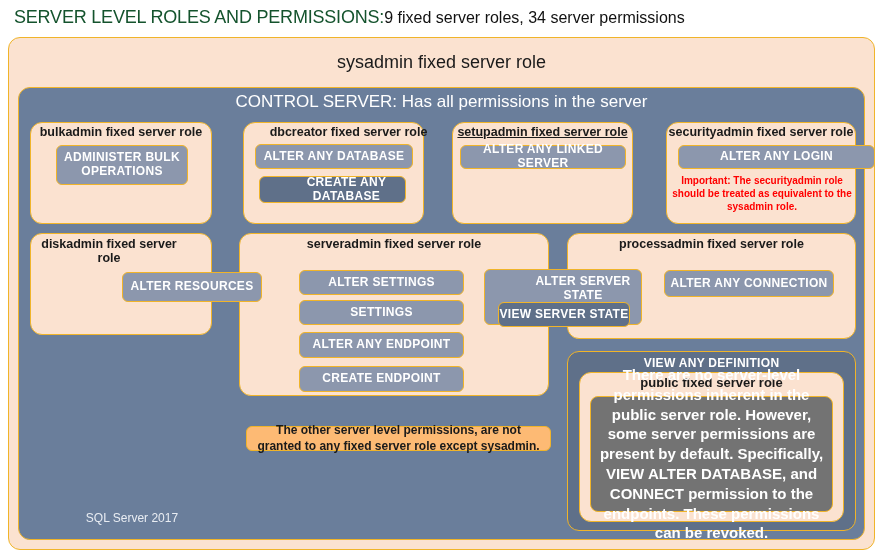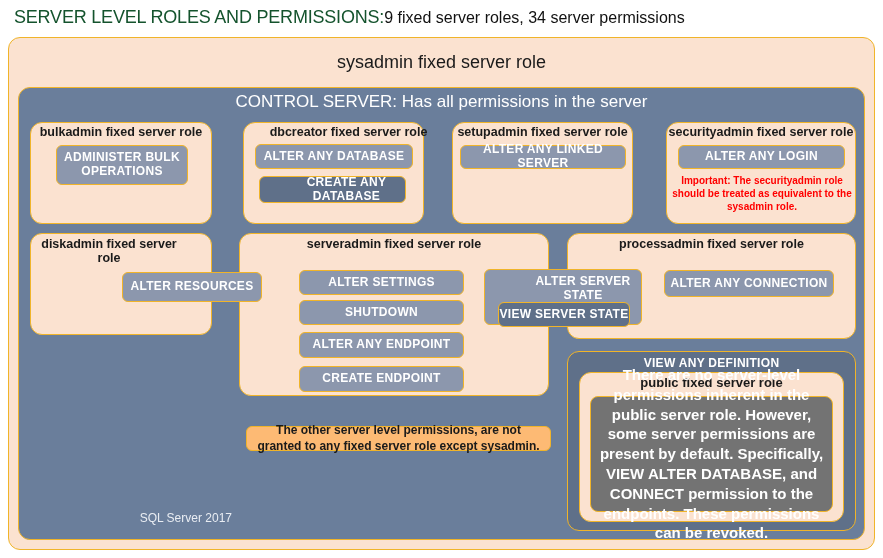--- a/index.html
+++ b/index.html
@@ -88,40 +88,40 @@
   #sysadmin-label { left: 8px; top: 52px; width: 867px; font-size: 18px; font-weight: normal; color: #1a1a1a; text-align: center; }
 
   #control-server-box { left: 18px; top: 87px; width: 847px; height: 453px; }
   #control-server-label {
     left: 18px; top: 92px; width: 847px;
     font-size: 17px; color: #ffffff; text-align: center; font-weight: normal;
   }
 
   #sql-version {
     left: 32px; top: 511px; width: 200px;
-    color: #e9edf3; font-size: 12px; text-align: right;
+    color: #e9edf3; font-size: 12px; text-align: center;
   }
 
   
   #bulkadmin-box   { left: 30px;  top: 122px; width: 182px; height: 102px; }
   #bulkadmin-label { left: 30px;  top: 126px; width: 182px; }
   #p-administer-bulk { left: 56px; top: 145px; width: 132px; height: 40px; }
 
   #dbcreator-box   { left: 243px; top: 122px; width: 181px; height: 102px; }
   #dbcreator-label { left: 243px; top: 126px; width: 181px; margin-left: 15px; }
   #p-alter-any-db  { left: 255px; top: 144px; width: 158px; height: 25px; }
   #p-create-any-db { left: 259px; top: 176px; width: 147px; height: 27px; padding-left: 28px; }
 
   #setupadmin-box   { left: 452px; top: 122px; width: 181px; height: 102px; }
-  #setupadmin-label { left: 452px; top: 126px; width: 181px; }
+  #setupadmin-label { left: 452px; top: 126px; width: 181px; text-decoration: underline; }
   #p-alter-linked   { left: 460px; top: 145px; width: 166px; height: 24px; }
 
   #securityadmin-box   { left: 666px; top: 122px; width: 190px; height: 102px; }
   #securityadmin-label { left: 666px; top: 126px; width: 190px; }
-  #p-alter-any-login   { left: 678px; top: 145px; width: 167px; height: 24px; }
+  #p-alter-any-login   { left: 678px; top: 145px; width: 197px; height: 24px; }
   #securityadmin-note {
     left: 670px; top: 175px; width: 184px;
     color: #ff0000; font-size: 10px; font-weight: bold;
     text-align: center; line-height: 1.28;
   }
 
   
   #diskadmin-box   { left: 30px;  top: 233px; width: 182px; height: 102px; }
   #diskadmin-label { left: 30px;  top: 238px; width: 158px; }
 
@@ -195,21 +195,21 @@
 <div class="abs role-label" id="securityadmin-label">securityadmin fixed server role</div>
 <div class="abs perm" id="p-alter-any-login">ALTER ANY LOGIN</div>
 <div class="abs" id="securityadmin-note">Important:  The securityadmin role should  be treated as equivalent to the sysadmin role.</div>
 
 <div class="abs peach" id="diskadmin-box"></div>
 <div class="abs role-label" id="diskadmin-label">diskadmin fixed server role</div>
 
 <div class="abs peach" id="serveradmin-box"></div>
 <div class="abs role-label" id="serveradmin-label">serveradmin fixed server role</div>
 <div class="abs perm" id="p-alter-settings">ALTER SETTINGS</div>
-<div class="abs perm" id="p-shutdown">SHUTDOWN</div>
+<div class="abs perm" id="p-shutdown">SETTINGS</div>
 <div class="abs perm" id="p-alter-any-endpt">ALTER ANY ENDPOINT</div>
 <div class="abs perm" id="p-create-endpoint">CREATE  ENDPOINT</div>
 
 <div class="abs peach" id="processadmin-box"></div>
 <div class="abs role-label" id="processadmin-label">processadmin fixed server role</div>
 <div class="abs perm" id="p-alter-any-conn">ALTER ANY CONNECTION</div>
 
 <div class="abs perm" id="p-alter-resources">ALTER RESOURCES</div>
 <div class="abs perm" id="p-alter-srv-state">ALTER SERVER  STATE</div>
 <div class="abs perm-dark" id="p-view-srv-state">VIEW SERVER  STATE</div>

